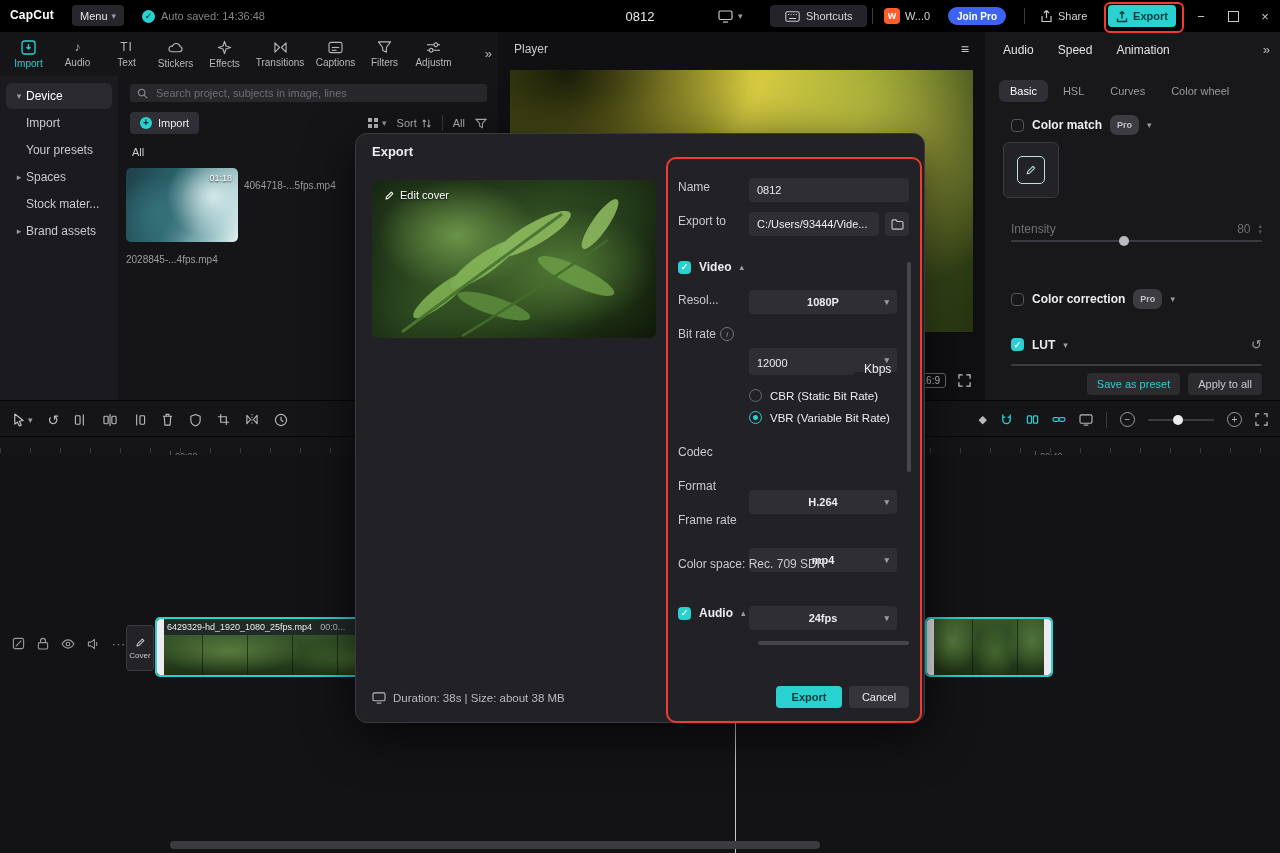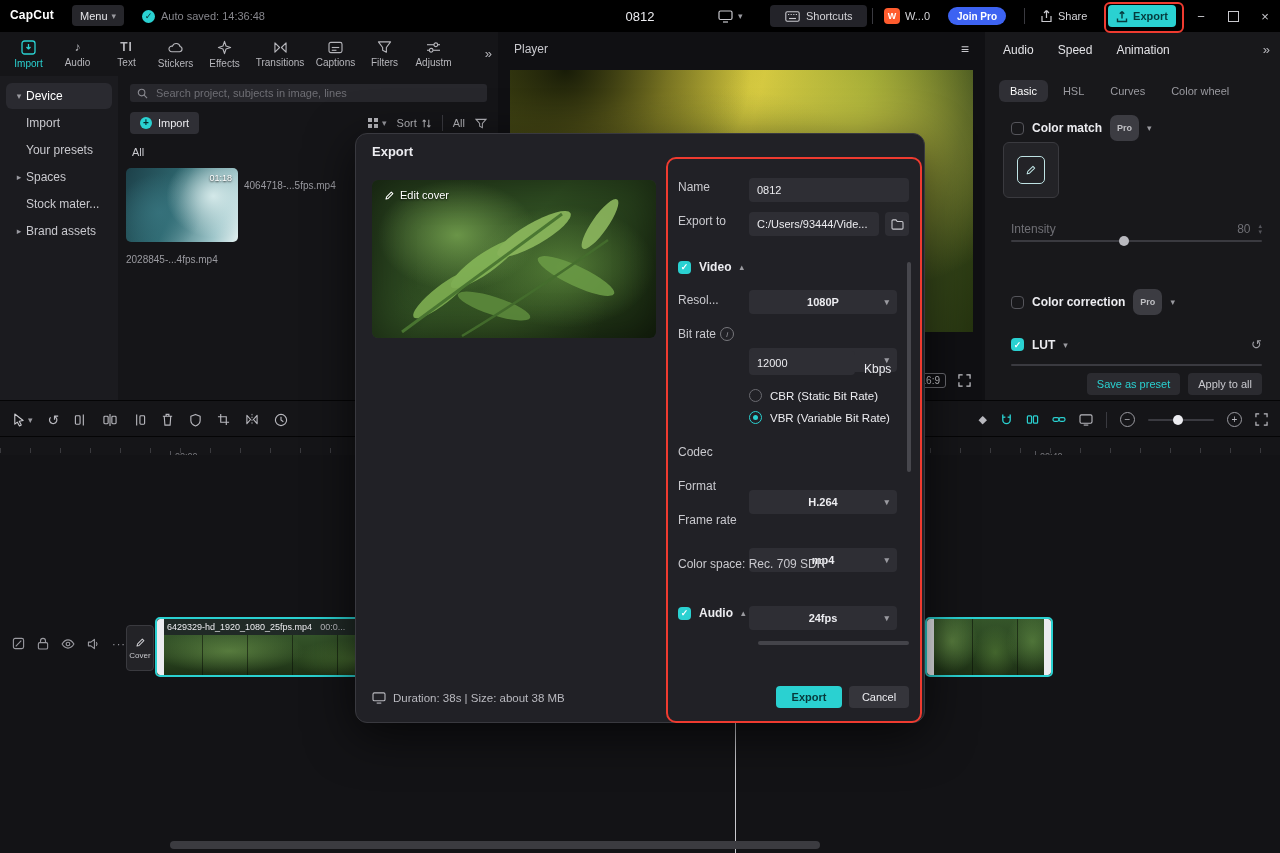--- a/index.html
+++ b/index.html
@@ -92,21 +92,21 @@
   .insp-more{position:absolute;right:10px;top:10px;color:#b6b6bb;font-size:13px}
   .subtabs{position:absolute;left:14px;top:48px;display:flex;align-items:center;gap:4px;font-size:11px;color:#9a9aa0}
   .subtab{height:22px;padding:0 11px;display:flex;align-items:center;border-radius:6px}
   .subtab.sel{background:#2f2f35;color:#fff}
   .insp-row{position:absolute;left:26px;right:18px;display:flex;align-items:center;gap:8px}
   .cb{width:13px;height:13px;border-radius:4px;box-sizing:border-box;display:flex;align-items:center;justify-content:center;
       font-size:9px;flex:none}
   .cb.off{border:1.5px solid #55555b;color:transparent}
   .cb.on{background:#2ad1d1;color:#fff;font-weight:bold}
   .lbl-strong{font-size:12px;font-weight:bold;color:#ececf0}
-  .pro-pill{height:26px;padding:0 7px;background:#3c3c42;border-radius:7px;font-size:9px;color:#c0c0c4;
+  .pro-pill{height:20px;padding:0 7px;background:#3c3c42;border-radius:7px;font-size:9px;color:#c0c0c4;
       display:flex;align-items:center;font-weight:bold}
   .caret-sm{font-size:9px;color:#9a9aa0}
   .cm-thumb{position:absolute;left:18px;top:110px;width:54px;height:54px;background:#232327;border:1px solid #3a3a3f;
       border-radius:6px;display:flex;align-items:center;justify-content:center}
   .cm-inner{width:26px;height:26px;border:1.5px solid #bfe3e4;border-radius:5px;display:flex;align-items:center;justify-content:center}
   .dim{color:#6f6f75;font-size:12px}
   .slider-track{height:2px;background:#3a3a40;border-radius:1px;position:relative;flex:1}
   .slider-knob{position:absolute;top:50%;transform:translate(-50%,-50%);width:10px;height:10px;border-radius:50%;background:#b9b9bf}
   .stepper{display:flex;flex-direction:column;line-height:6px;font-size:7px;color:#55555b}
   .insp-btn{height:22px;padding:0 10px;background:#2b2b30;border-radius:4px;font-size:11px;display:flex;align-items:center}
@@ -274,21 +274,21 @@
             <path d="M7.5 4v5M7.5 9L5.5 7M7.5 9l2-2" stroke="#2ad1d1" stroke-width="1.3" fill="none"></path>
           </svg>
       </span>
       <span>Import</span>
     </div>
     <div class="mtab">
       <span class="glyph">♪</span>
       <span>Audio</span>
     </div>
     <div class="mtab">
-      <span class="glyph" style="font-weight:bold;letter-spacing:1px">TI</span>
+      <span class="glyph" style="font-weight:normal;letter-spacing:1px">TI</span>
       <span>Text</span>
     </div>
     <div class="mtab">
       <span class="ic">
         <svg width="15" height="15" viewBox="0 0 16 16">
             <path d="M4.2 12.5a3 3 0 1 1 .6-5.9A4.2 4.2 0 0 1 12.9 7a2.8 2.8 0 0 1-.6 5.5z" fill="none" stroke="#b6b6bb" stroke-width="1.2"></path>
           </svg>
       </span>
       <span>Stickers</span>
     </div>

